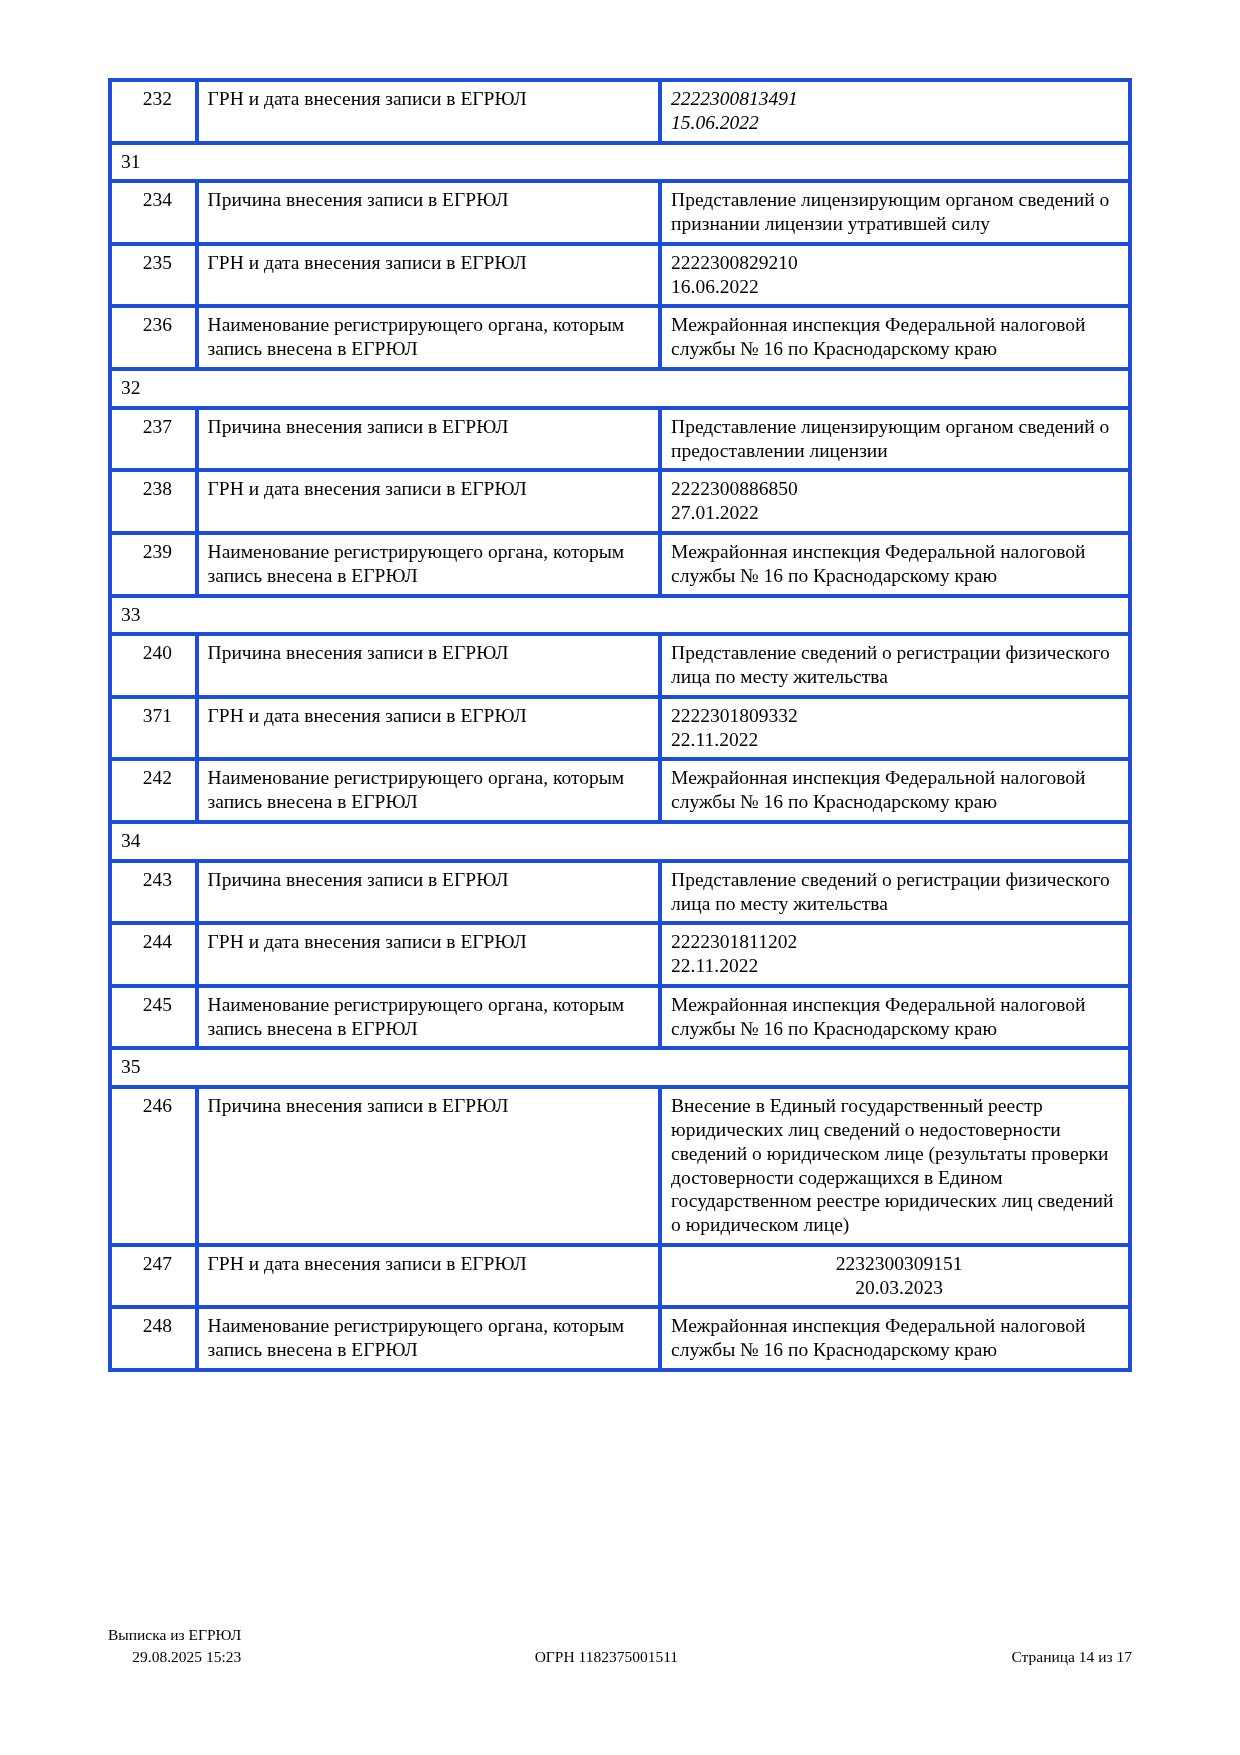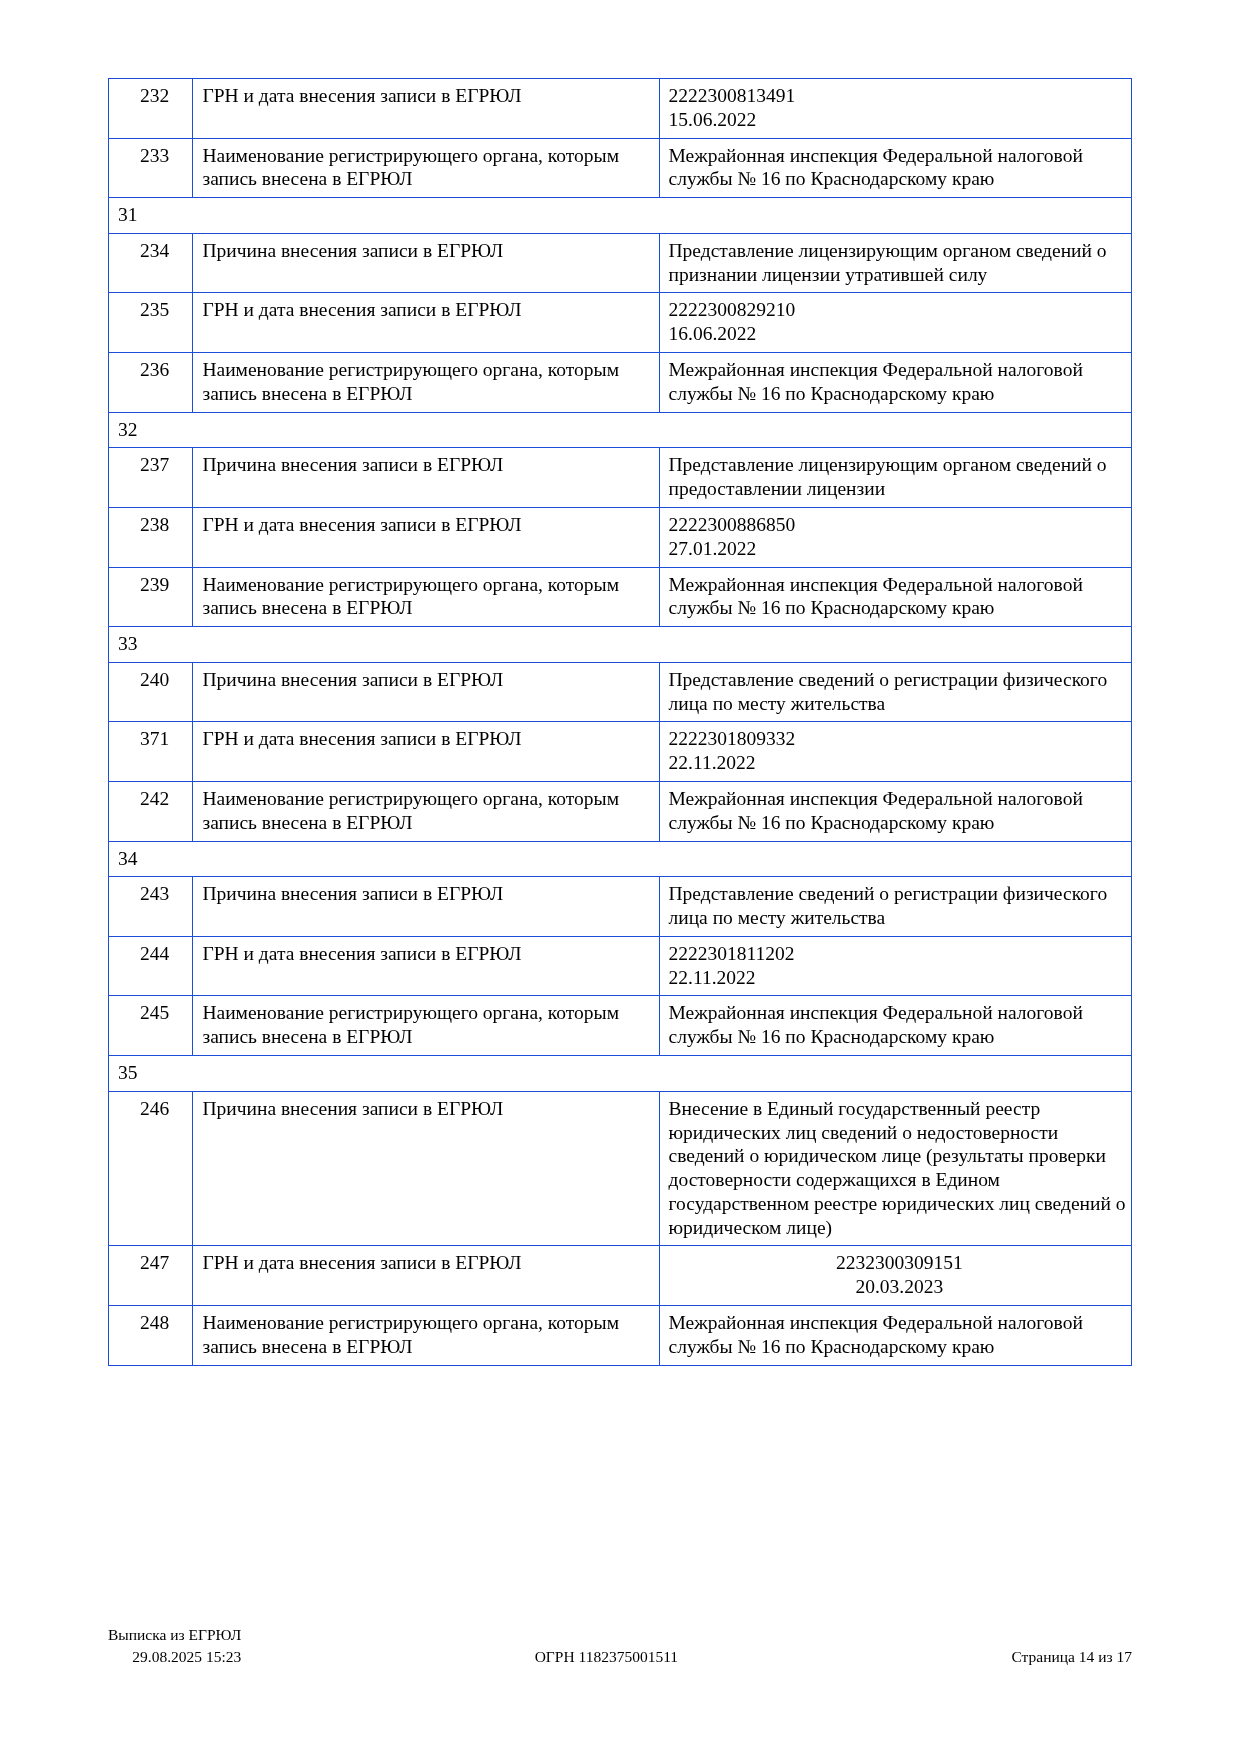--- a/index.html
+++ b/index.html
@@ -22,21 +22,21 @@
     position: relative;
   }
   table.egrul {
     width: 1024px;
     border-collapse: collapse;
     table-layout: fixed;
     font-size: 19.5px;
     line-height: 1.22;
   }
   table.egrul td {
-    border: 1px solid #1d4ed8;
+    border: 4px solid #1d4ed8;
     vertical-align: top;
     padding: 5px 1px 6px 9px;
   }
   td.num {
     width: 68px;
     text-align: center;
     padding-left: 4px;
     padding-right: 4px;
   }
   td.label {
@@ -79,27 +79,22 @@
 </style>
 </head>
 <body>
 
 <div class="page">
   <table class="egrul">
     <tbody>
         <tr>
           <td class="num">232</td>
           <td class="label">ГРН и дата внесения записи в ЕГРЮЛ</td>
-          <td class="value" style="white-space: pre-line;">2222300813491
+          <td class="value" style="white-space: pre-line; font-style: italic;">2222300813491
 15.06.2022</td>
-        </tr>
-        <tr>
-          <td class="num">233</td>
-          <td class="label">Наименование регистрирующего органа, которым запись внесена в ЕГРЮЛ</td>
-          <td class="value" style="white-space: pre-line;">Межрайонная инспекция Федеральной налоговой службы № 16 по Краснодарскому краю</td>
         </tr>
         <tr>
           <td class="section" colspan="3">31</td>
         </tr>
         <tr>
           <td class="num">234</td>
           <td class="label">Причина внесения записи в ЕГРЮЛ</td>
           <td class="value" style="white-space: pre-line;">Представление лицензирующим органом сведений о признании лицензии утратившей силу</td>
         </tr>
         <tr>

